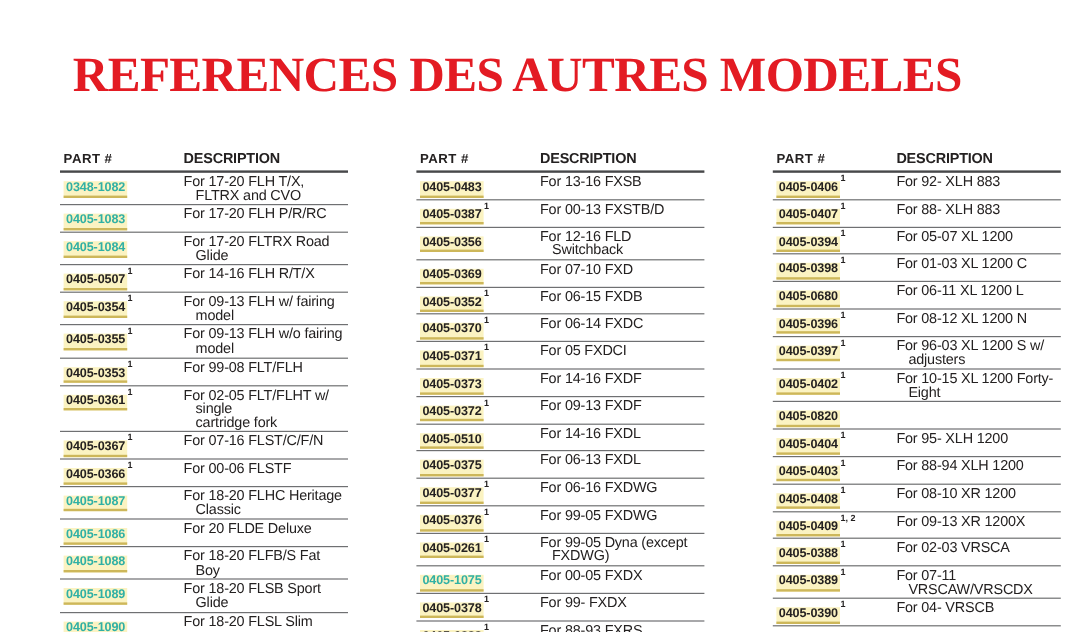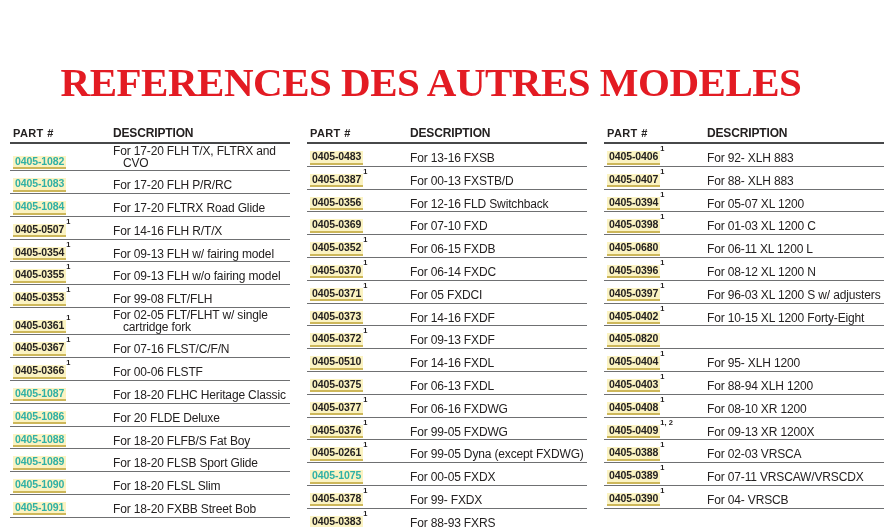--- a/index.html
+++ b/index.html
@@ -11,31 +11,31 @@
   }
   .title{
     position:absolute;top:38px;left:0;width:862px;
     text-align:center;
     font-family:"Liberation Serif",serif;
     font-weight:700;
     font-size:41px;
     letter-spacing:-0.5px;
     color:var(--red,#e31b23);
     white-space:nowrap;
-    margin-top:20px;
   }
   .columns{
     position:absolute;top:127px;left:10px;width:874px;
     display:flex;gap:17px;
   }
   .col{flex:1;min-width:0;}
   .row{
-    display:flex;align-items:flex-end;
+    display:flex;align-items:flex-start;
     border-bottom:1.5px solid #6f7072;
     padding:2px 0 1.3px;
+    margin-left:40px;
   }
   .row.head{
     border-bottom:2.5px solid #47484a;
     padding:0 0 3px;
   }
   .part-cell{
     flex:0 0 95px;width:95px;
     padding-left:3px;box-sizing:border-box;
     white-space:nowrap;
   }
@@ -70,21 +70,21 @@
 
 <div class="title">REFERENCES DES AUTRES MODELES</div>
 
 <div class="columns">
     <div class="col">
       <div class="row head">
         <div class="part-cell hdr">PART #</div>
         <div class="desc-cell hdr">DESCRIPTION</div>
       </div>
       <div class="row">
-        <div class="part-cell"><span class="pn new">0405-1082</span></div>
+        <div class="part-cell"><span class="pn new">0348-1082</span></div>
         <div class="desc-cell">For 17-20 FLH T/X, FLTRX and CVO</div>
       </div>
       <div class="row">
         <div class="part-cell"><span class="pn new">0405-1083</span></div>
         <div class="desc-cell">For 17-20 FLH P/R/RC</div>
       </div>
       <div class="row">
         <div class="part-cell"><span class="pn new">0405-1084</span></div>
         <div class="desc-cell">For 17-20 FLTRX Road Glide</div>
       </div>

